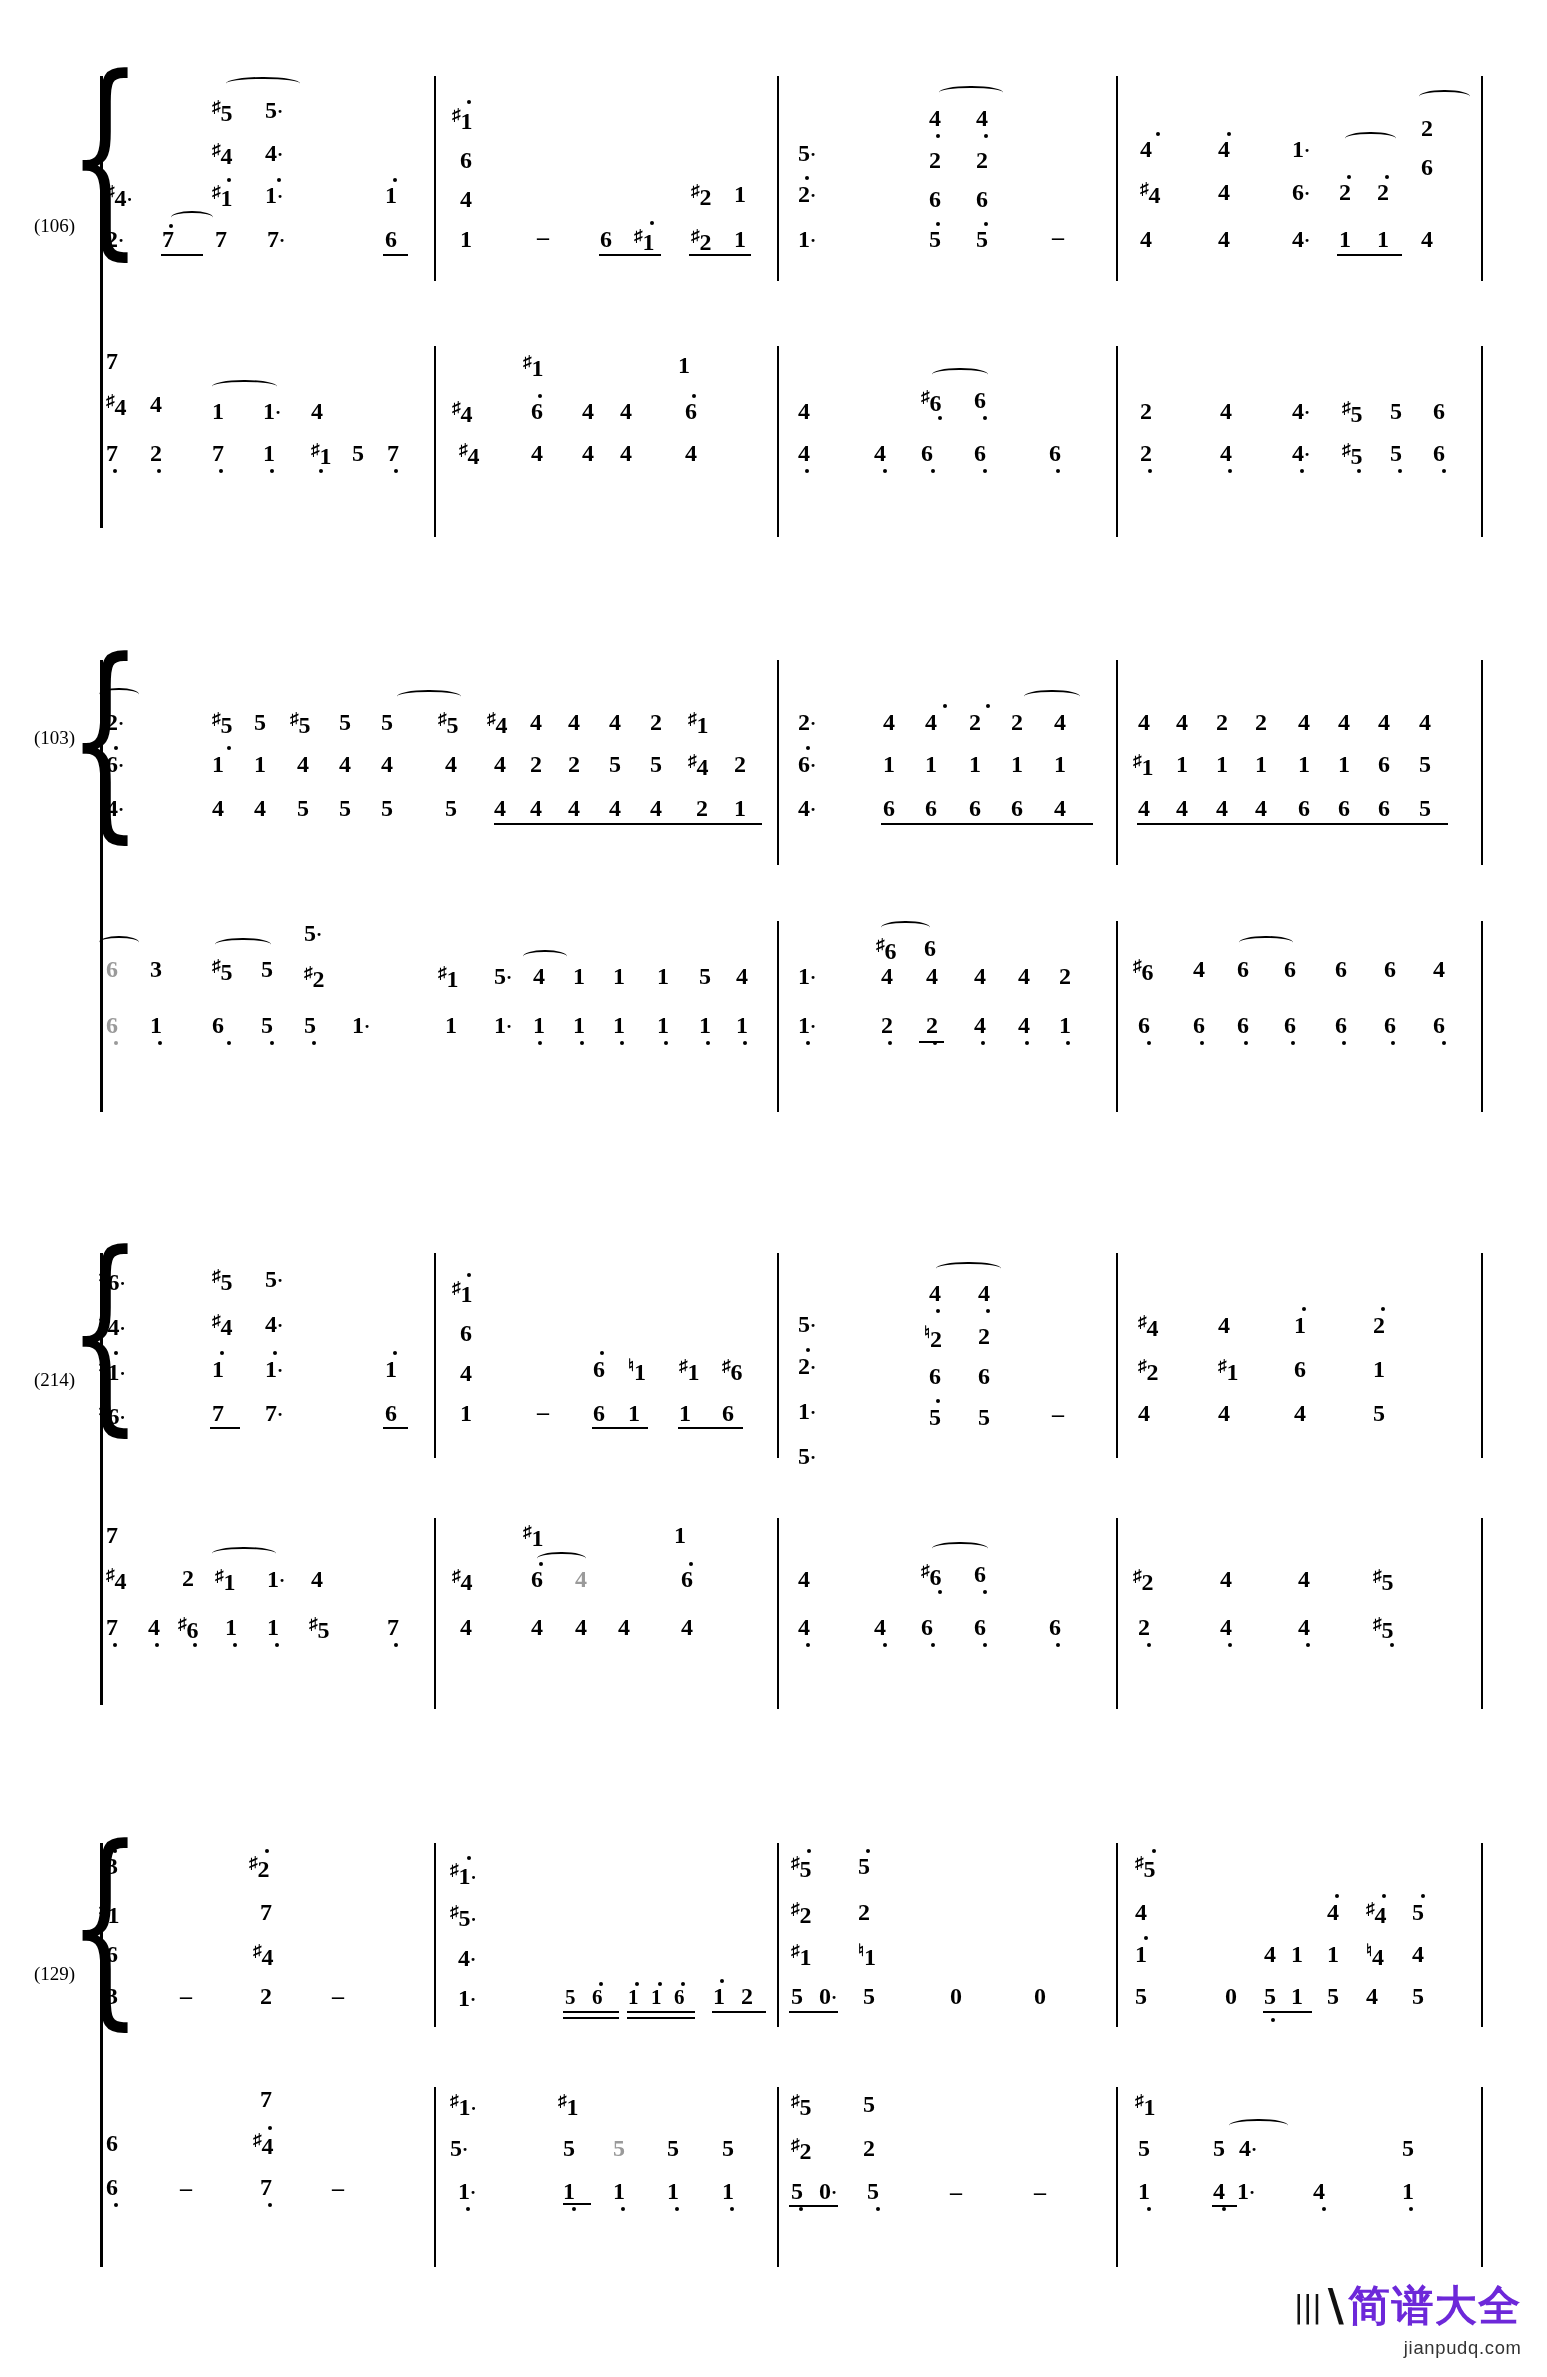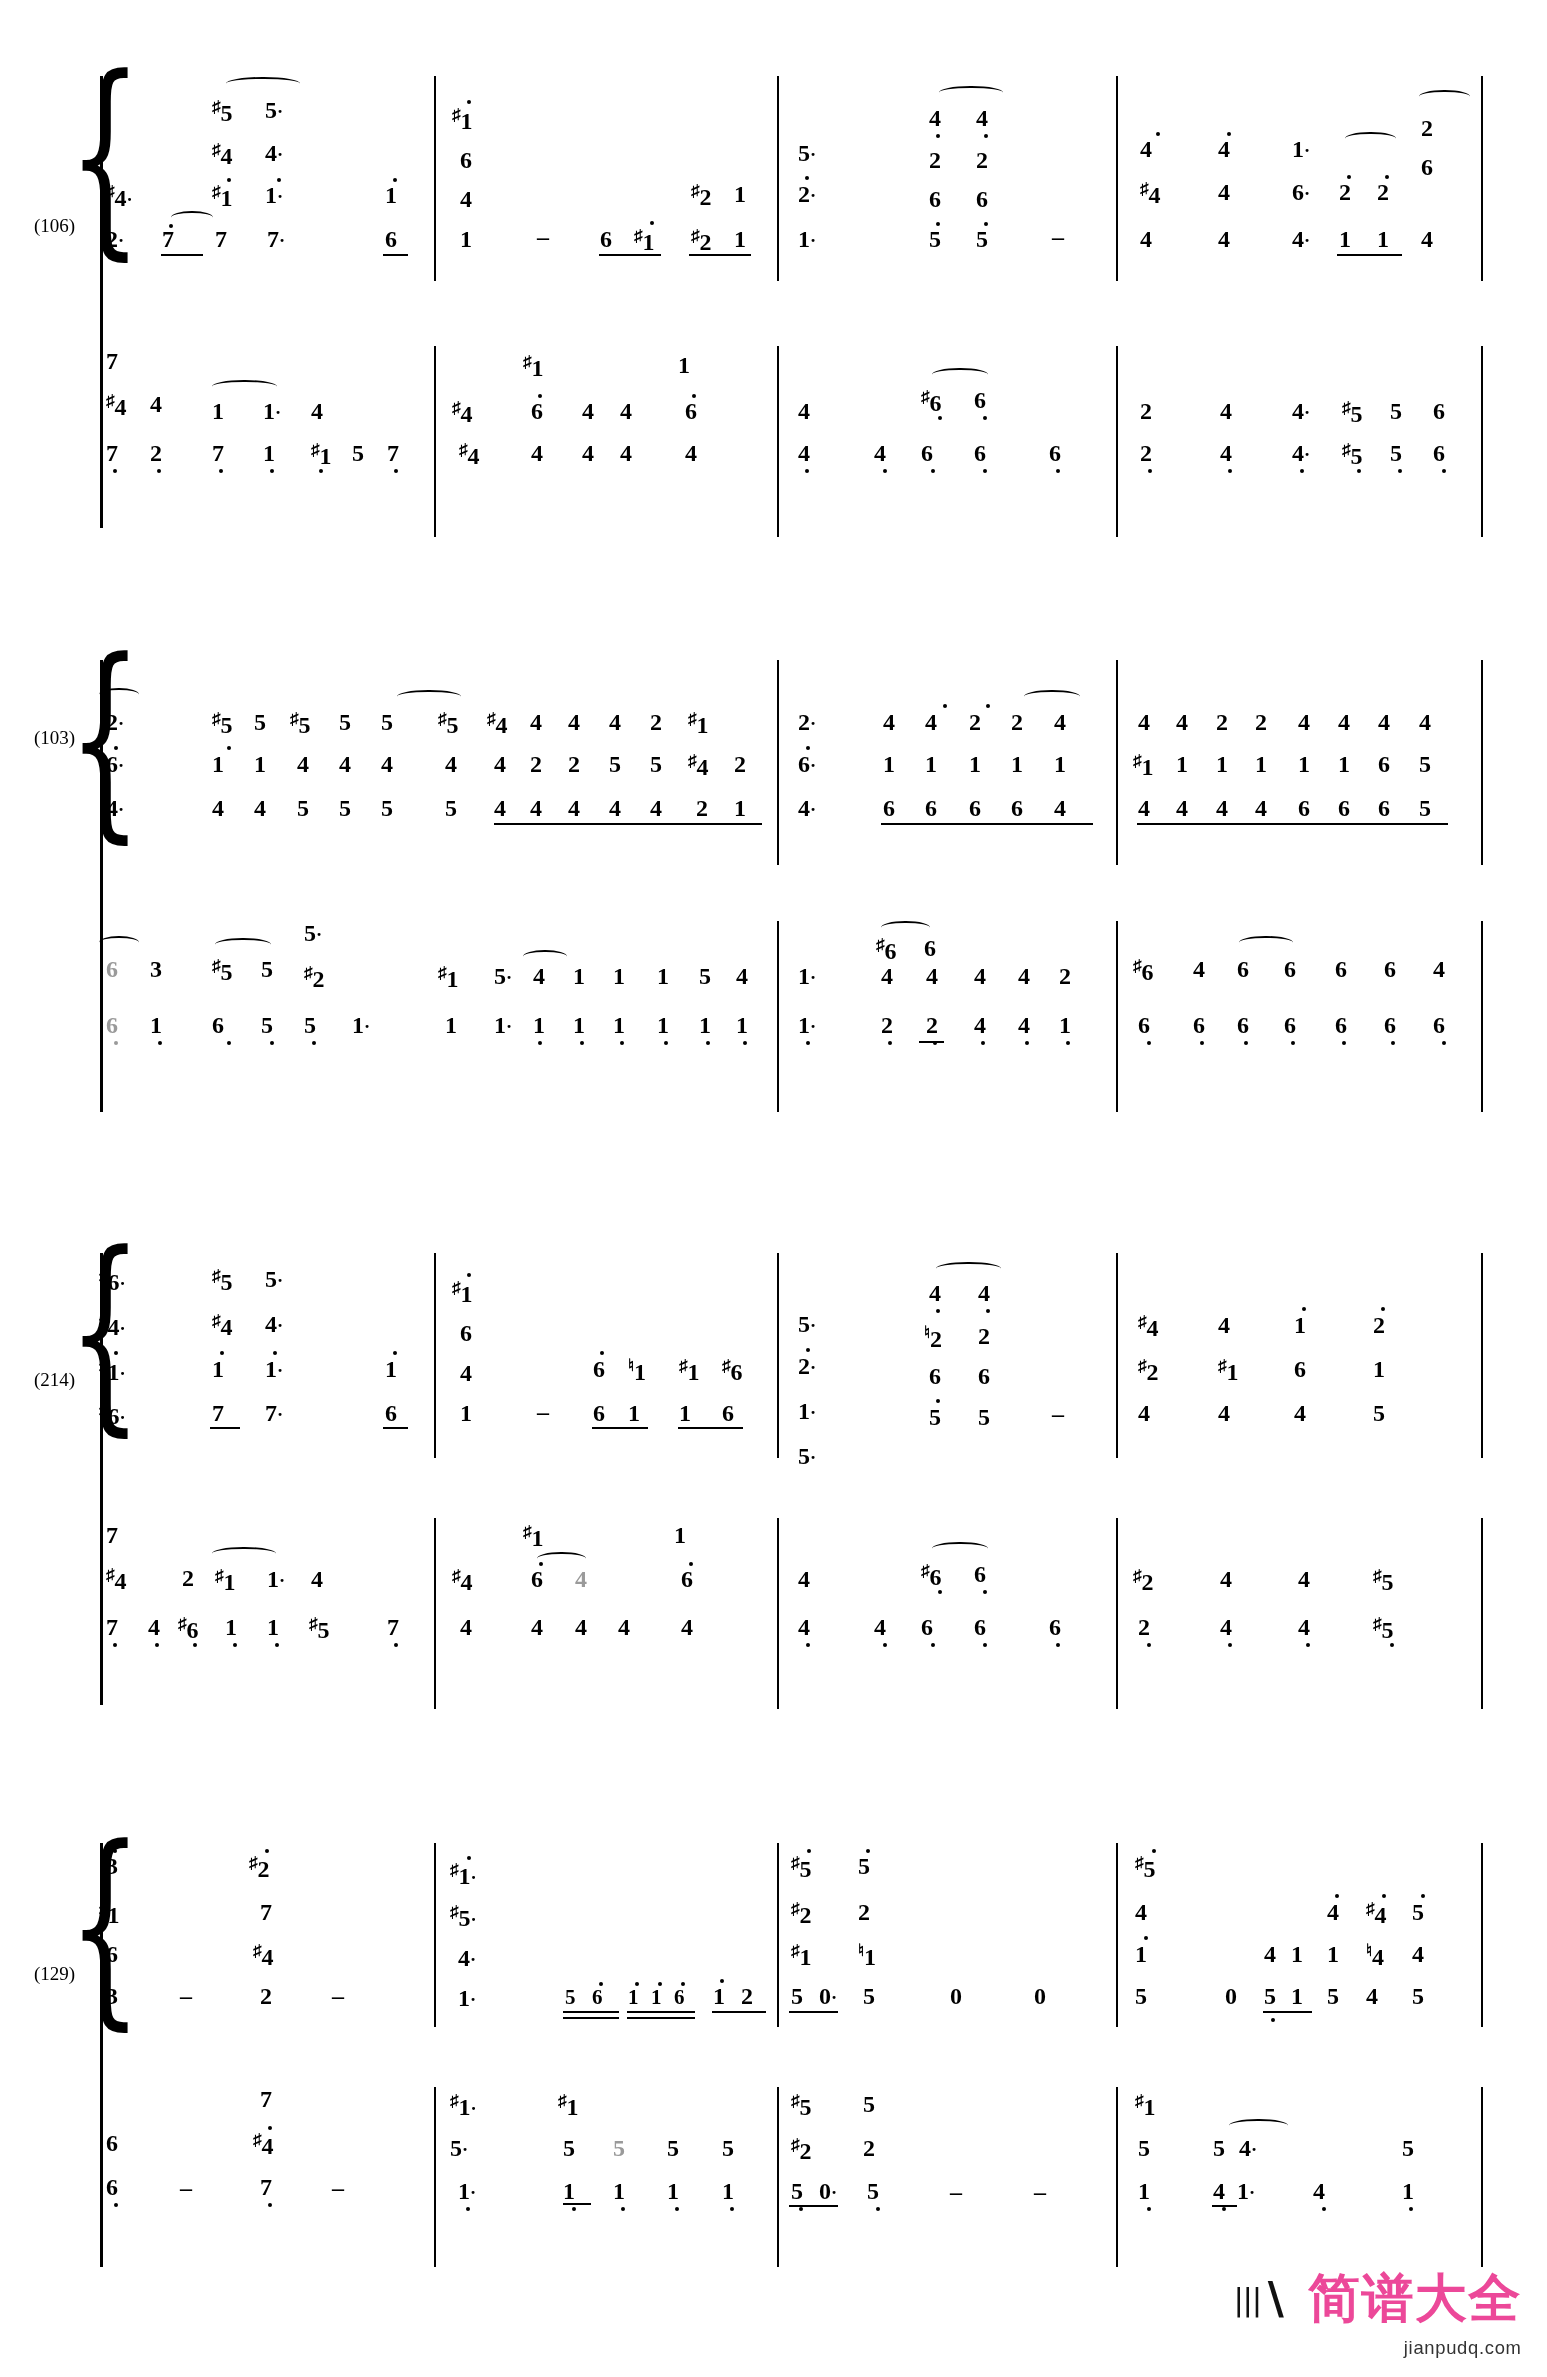--- a/index.html
+++ b/index.html
@@ -135,25 +135,24 @@
   }
   #watermark .wm-mark {
     font-family: "DejaVu Sans", sans-serif;
     font-size: 44px;
     font-weight: bold;
     color: #111;
     letter-spacing: -2.8px;
   }
   #watermark .wm-cn {
     font-family: "DejaVu Sans", sans-serif;
-    font-size: 52px;
+    font-size: 42px;
     font-weight: bold;
-    color: #ec4899;
+    color: #6d28d9;
     letter-spacing: 1.4px;
-    margin-left: 20px;
   }
   #watermark .wm-url {
     font-family: "Liberation Sans", sans-serif;
     font-size: 18.4px;
     color: #333;
     letter-spacing: 0.7px;
     margin-top: 2.8px;
   }
   #watermark .wm-bars {
     display: inline-block;

